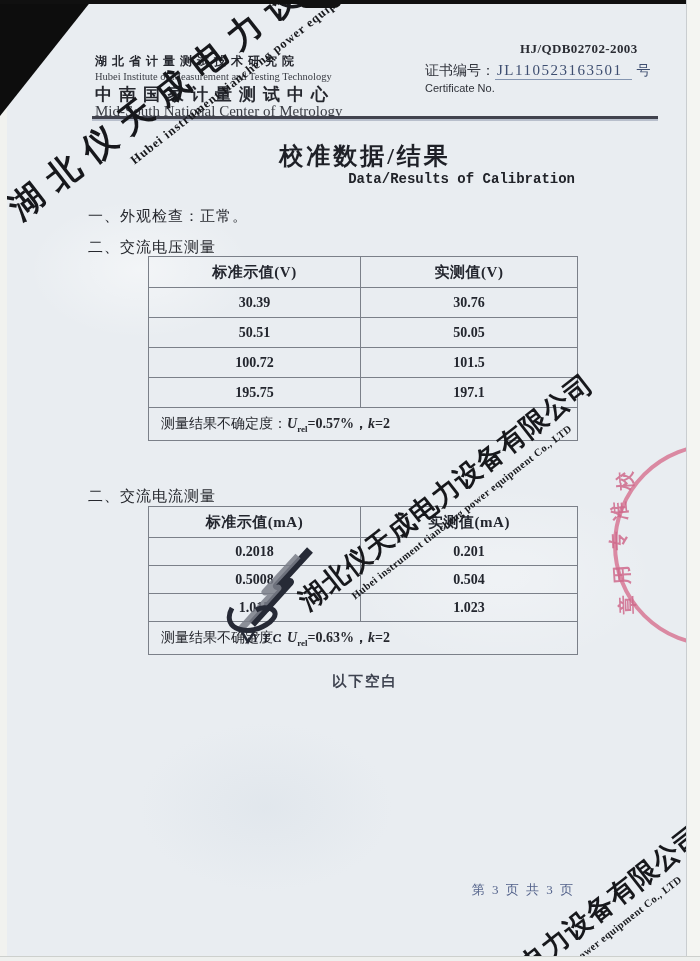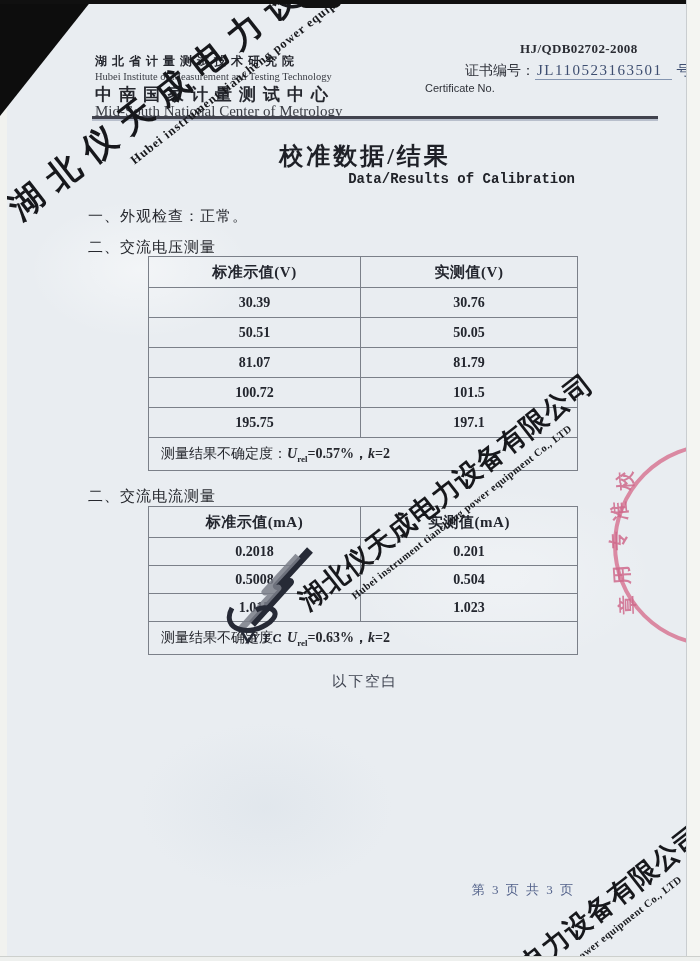--- a/index.html
+++ b/index.html
@@ -17,21 +17,21 @@
       radial-gradient(180px 120px at 38% 84%, rgba(219,226,233,.55), transparent 70%),
       #e9edf1;
   }
   
   .org{position:absolute;left:95px;top:52px;z-index:10;}
   .org-cn1{font-size:12px;font-weight:700;letter-spacing:5px;color:#25272e;line-height:18px;}
   .org-en1{font-size:10.5px;color:#3a3d44;line-height:13px;}
   .org-cn2{font-size:17px;font-weight:700;letter-spacing:7px;color:#25272e;line-height:21px;margin-top:1px;}
   .org-en2{font-size:15px;color:#3a3d44;line-height:13px;}
   .doc-code{position:absolute;left:520px;top:41px;font-size:13px;font-weight:700;letter-spacing:.4px;color:#2a2c33;z-index:10;}
-  .cert-line{position:absolute;left:425px;top:62px;z-index:10;font-size:14px;color:#33363e;margin-left:40px;}
+  .cert-line{position:absolute;left:425px;top:62px;z-index:10;font-size:14px;color:#33363e;}
   .cert-no{font-size:15px;letter-spacing:1.5px;color:#3e4e70;border-bottom:1.5px solid #8495b1;padding:0 10px 1px 2px;}
   .cert-suffix{margin-left:4px;color:#3e4e70;}
   .cert-en{position:absolute;left:425px;top:82px;font-size:11px;color:#2e3138;z-index:10;font-family:"Liberation Sans",sans-serif;}
   .rule{position:absolute;left:92px;top:116px;width:566px;height:3px;background:#41434e;box-shadow:0 2px 0 rgba(125,135,160,.45);z-index:10;}
   
   .title-cn{position:absolute;left:155px;top:140px;width:420px;text-align:center;font-size:24px;font-weight:700;letter-spacing:3px;color:#1e2027;z-index:10;}
   .title-en{position:absolute;left:155px;top:171px;width:420px;text-align:right;font-size:14px;font-weight:700;color:#212329;z-index:10;font-family:Liberation Mono, monospace;}
   
   .sec{position:absolute;left:88px;font-size:15px;letter-spacing:1px;color:#26282e;z-index:10;}
   .sec1{top:207px;}
@@ -46,21 +46,21 @@
   table.t col.c2{width:217px;}
   table.t th{font-size:15px;font-weight:600;color:#23262e;height:30px;letter-spacing:.5px;font-family:Liberation Serif, serif;}
   .t1 td.val{height:29px;}
   .t2 td.val{height:27px;}
   td.val{font-size:14px;font-weight:700;color:#23262e;}
   td.foot{height:32px;text-align:left !important;padding-left:12px !important;font-size:14px;color:#26282e;}
   td.foot b{font-weight:700;}
   td.foot i{font-style:italic;font-weight:700;}
   td.foot sub{font-size:9px;font-weight:700;}
   
-  .blank-note{position:absolute;left:155px;top:672px;width:420px;text-align:center;font-size:14.5px;letter-spacing:2px;color:#3e4350;z-index:10;}
+  .blank-note{position:absolute;left:155px;top:672px;width:420px;text-align:center;font-size:14.5px;letter-spacing:2px;color:#3e4350;z-index:10;font-weight:bold;}
   .page-num{position:absolute;left:155px;top:881px;width:420px;text-align:right;font-size:13px;letter-spacing:2px;color:#55648c;z-index:10;}
   
   .wm{position:absolute;z-index:45;text-align:center;white-space:nowrap;color:#17181c;
       transform:translate(-50%,-50%) rotate(-38deg);}
   .wm .cn{font-weight:700;}
   .wm .en{font-weight:700;font-family:"Liberation Serif",serif;}
   .wm1{left:255px;top:35px;}
   .wm1 .cn{font-size:34px;letter-spacing:12px;}
   .wm1 .en{font-size:12.5px;letter-spacing:1px;margin-top:3px;}
   .wm2{left:450px;top:497px;}
@@ -87,21 +87,21 @@
 
 <div class="page">
 
   <div class="org">
     <div class="org-cn1">湖北省计量测试技术研究院</div>
     <div class="org-en1">Hubei Institute of Measurement and Testing Technology</div>
     <div class="org-cn2">中南国家计量测试中心</div>
     <div class="org-en2">Mid-South National Center of Metrology</div>
   </div>
 
-  <div class="doc-code">HJ/QDB02702-2008</div>
+  <div class="doc-code">HJ/QDB02702-2003</div>
 
   <div class="cert-line">
     <span>证书编号：</span><span class="cert-no">JL110523163501</span><span class="cert-suffix">号</span>
   </div>
   <div class="cert-en">Certificate No.</div>
 
   <div class="rule"></div>
 
   <div class="title-cn">校准数据/结果</div>
   <div class="title-en">Data/Results of Calibration</div>
@@ -119,24 +119,20 @@
       <th>标准示值(V)</th>
       <th>实测值(V)</th>
     </tr>
     <tr>
       <td class="val">30.39</td>
       <td class="val">30.76</td>
     </tr>
     <tr>
       <td class="val">50.51</td>
       <td class="val">50.05</td>
-    </tr>
-    <tr>
-      <td class="val">81.07</td>
-      <td class="val">81.79</td>
     </tr>
     <tr>
       <td class="val">100.72</td>
       <td class="val">101.5</td>
     </tr>
     <tr>
       <td class="val">195.75</td>
       <td class="val">197.1</td>
     </tr>
     <tr>

